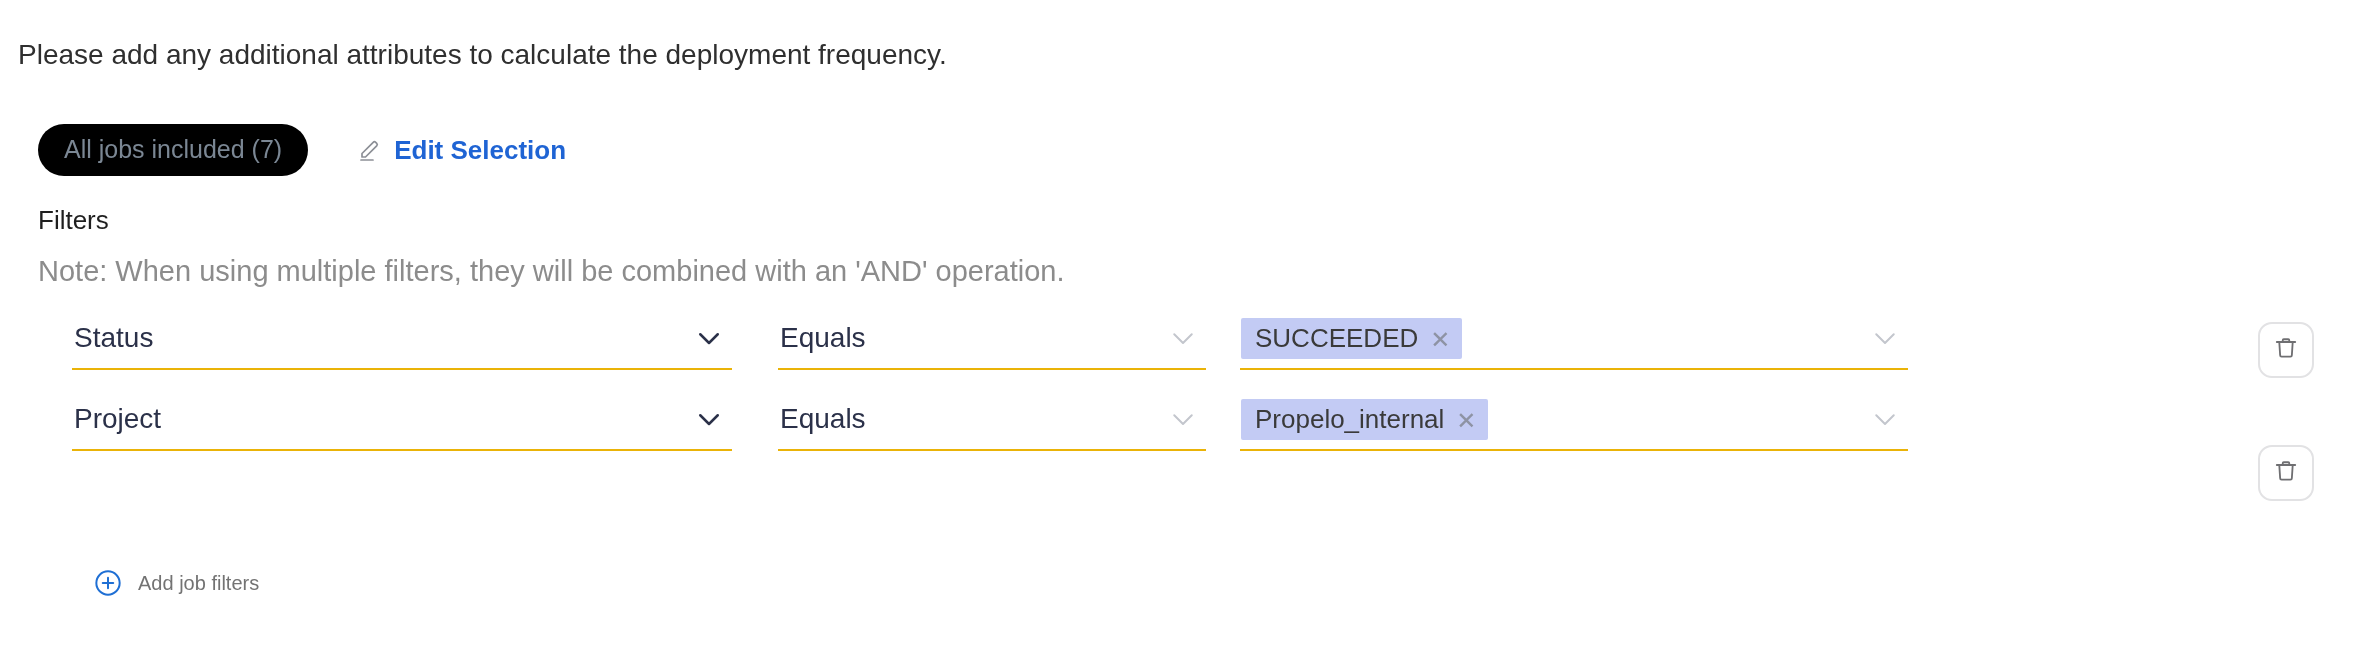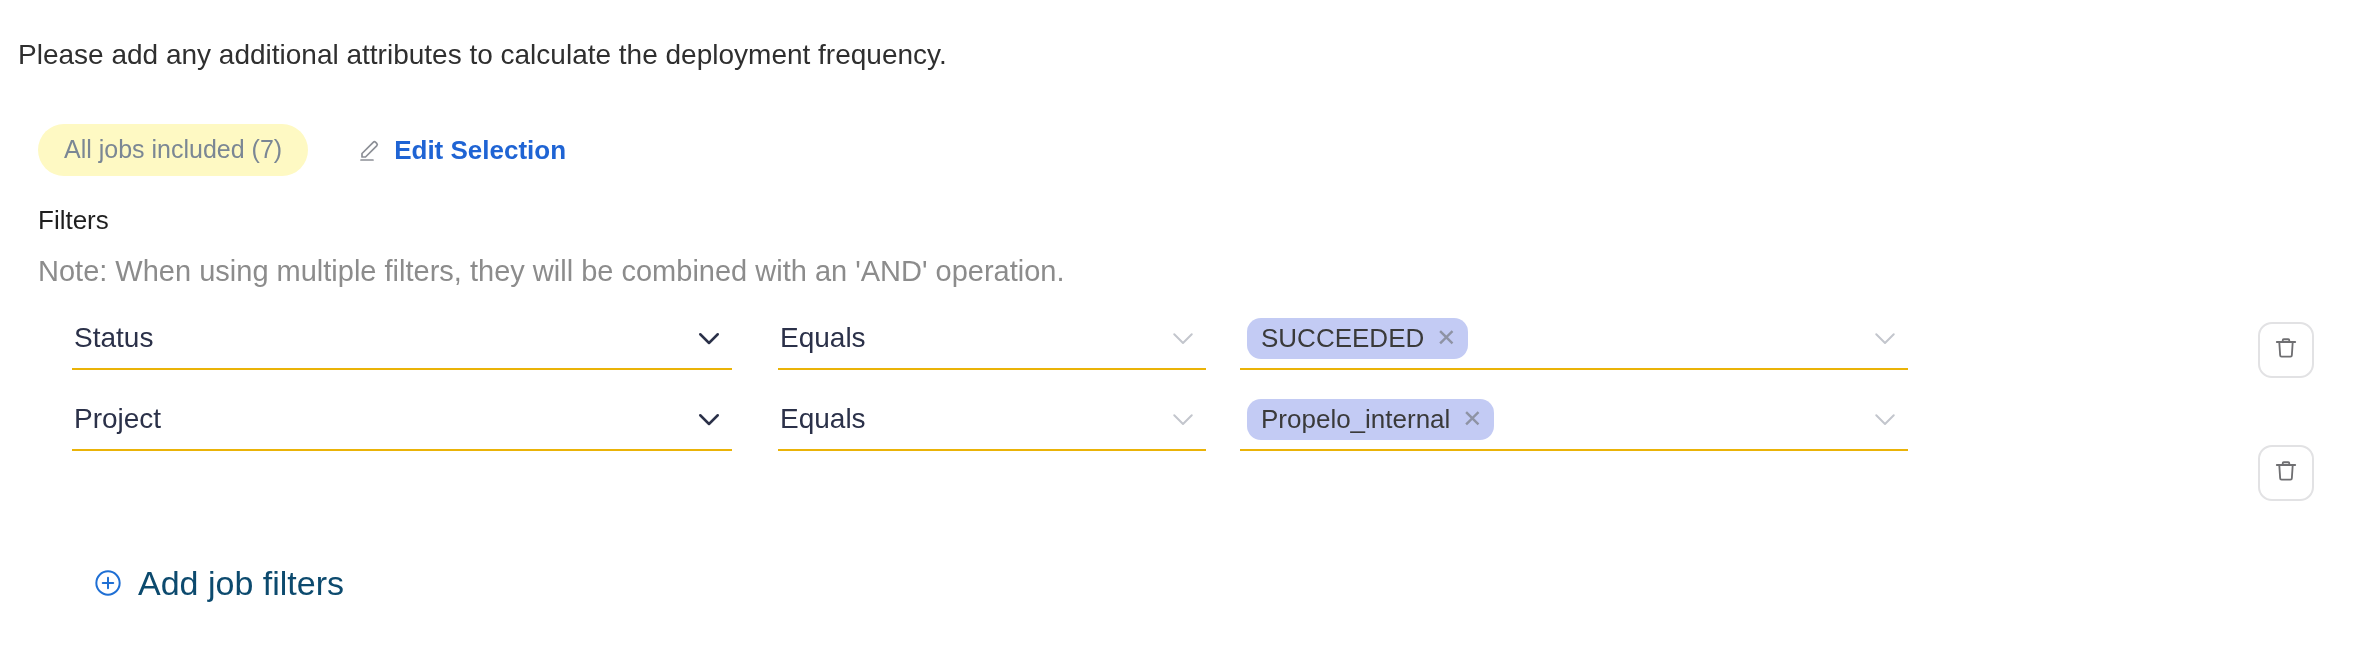--- a/index.html
+++ b/index.html
@@ -30,21 +30,21 @@
 
   
   .selection-row {
     position: absolute;
     left: 38px;
     top: 124px;
     display: flex;
     align-items: center;
   }
   .jobs-pill {
-    background: #fef9c3;
+    background: #000000;
     color: #7b8794;
     font-size: 25px;
     line-height: 25px;
     border-radius: 26px;
     padding: 13px 26px 14px 26px;
     white-space: nowrap;
   }
   .edit-selection {
     display: flex;
     margin-left: 50px;
@@ -121,25 +121,25 @@
     flex: none;
     margin-right: 8px;
   }
   .chev svg { display: block; }
   .chev-dark { color: #2b3149; }
   .chev-light { color: #c3c6cd; }
 
   
   .chip {
     display: inline-flex;
-    align-items: center;
+    align-items: flex-end;
     background: #c3cbf4;
-    border-radius: 14px;
+    border-radius: 2px;
     padding: 6px 12px 7px 14px;
-    margin-left: 7px;
+    margin-left: 1px;
     max-width: 540px;
   }
   .chip-label {
     font-size: 26px;
     line-height: 28px;
     color: #3a3a3a;
     white-space: nowrap;
   }
   .chip-close {
     margin-left: 12px;
@@ -181,23 +181,23 @@
   }
   .plus-icon {
     width: 28px;
     height: 28px;
     color: #1f6fd4;
     margin-right: 16px;
     flex: none;
     display: block;
   }
   .add-filters-label {
-    font-size: 34px;
+    font-size: 20px;
     line-height: 27px;
-    color: #0c4a6e;
+    color: #737373;
   }
 </style>
 </head>
 <body>
 
 <div class="intro">Please add any additional attributes to calculate the deployment frequency.</div>
 
 <div class="selection-row">
   <div class="jobs-pill">All jobs included (7)</div>
   <div class="edit-selection">

